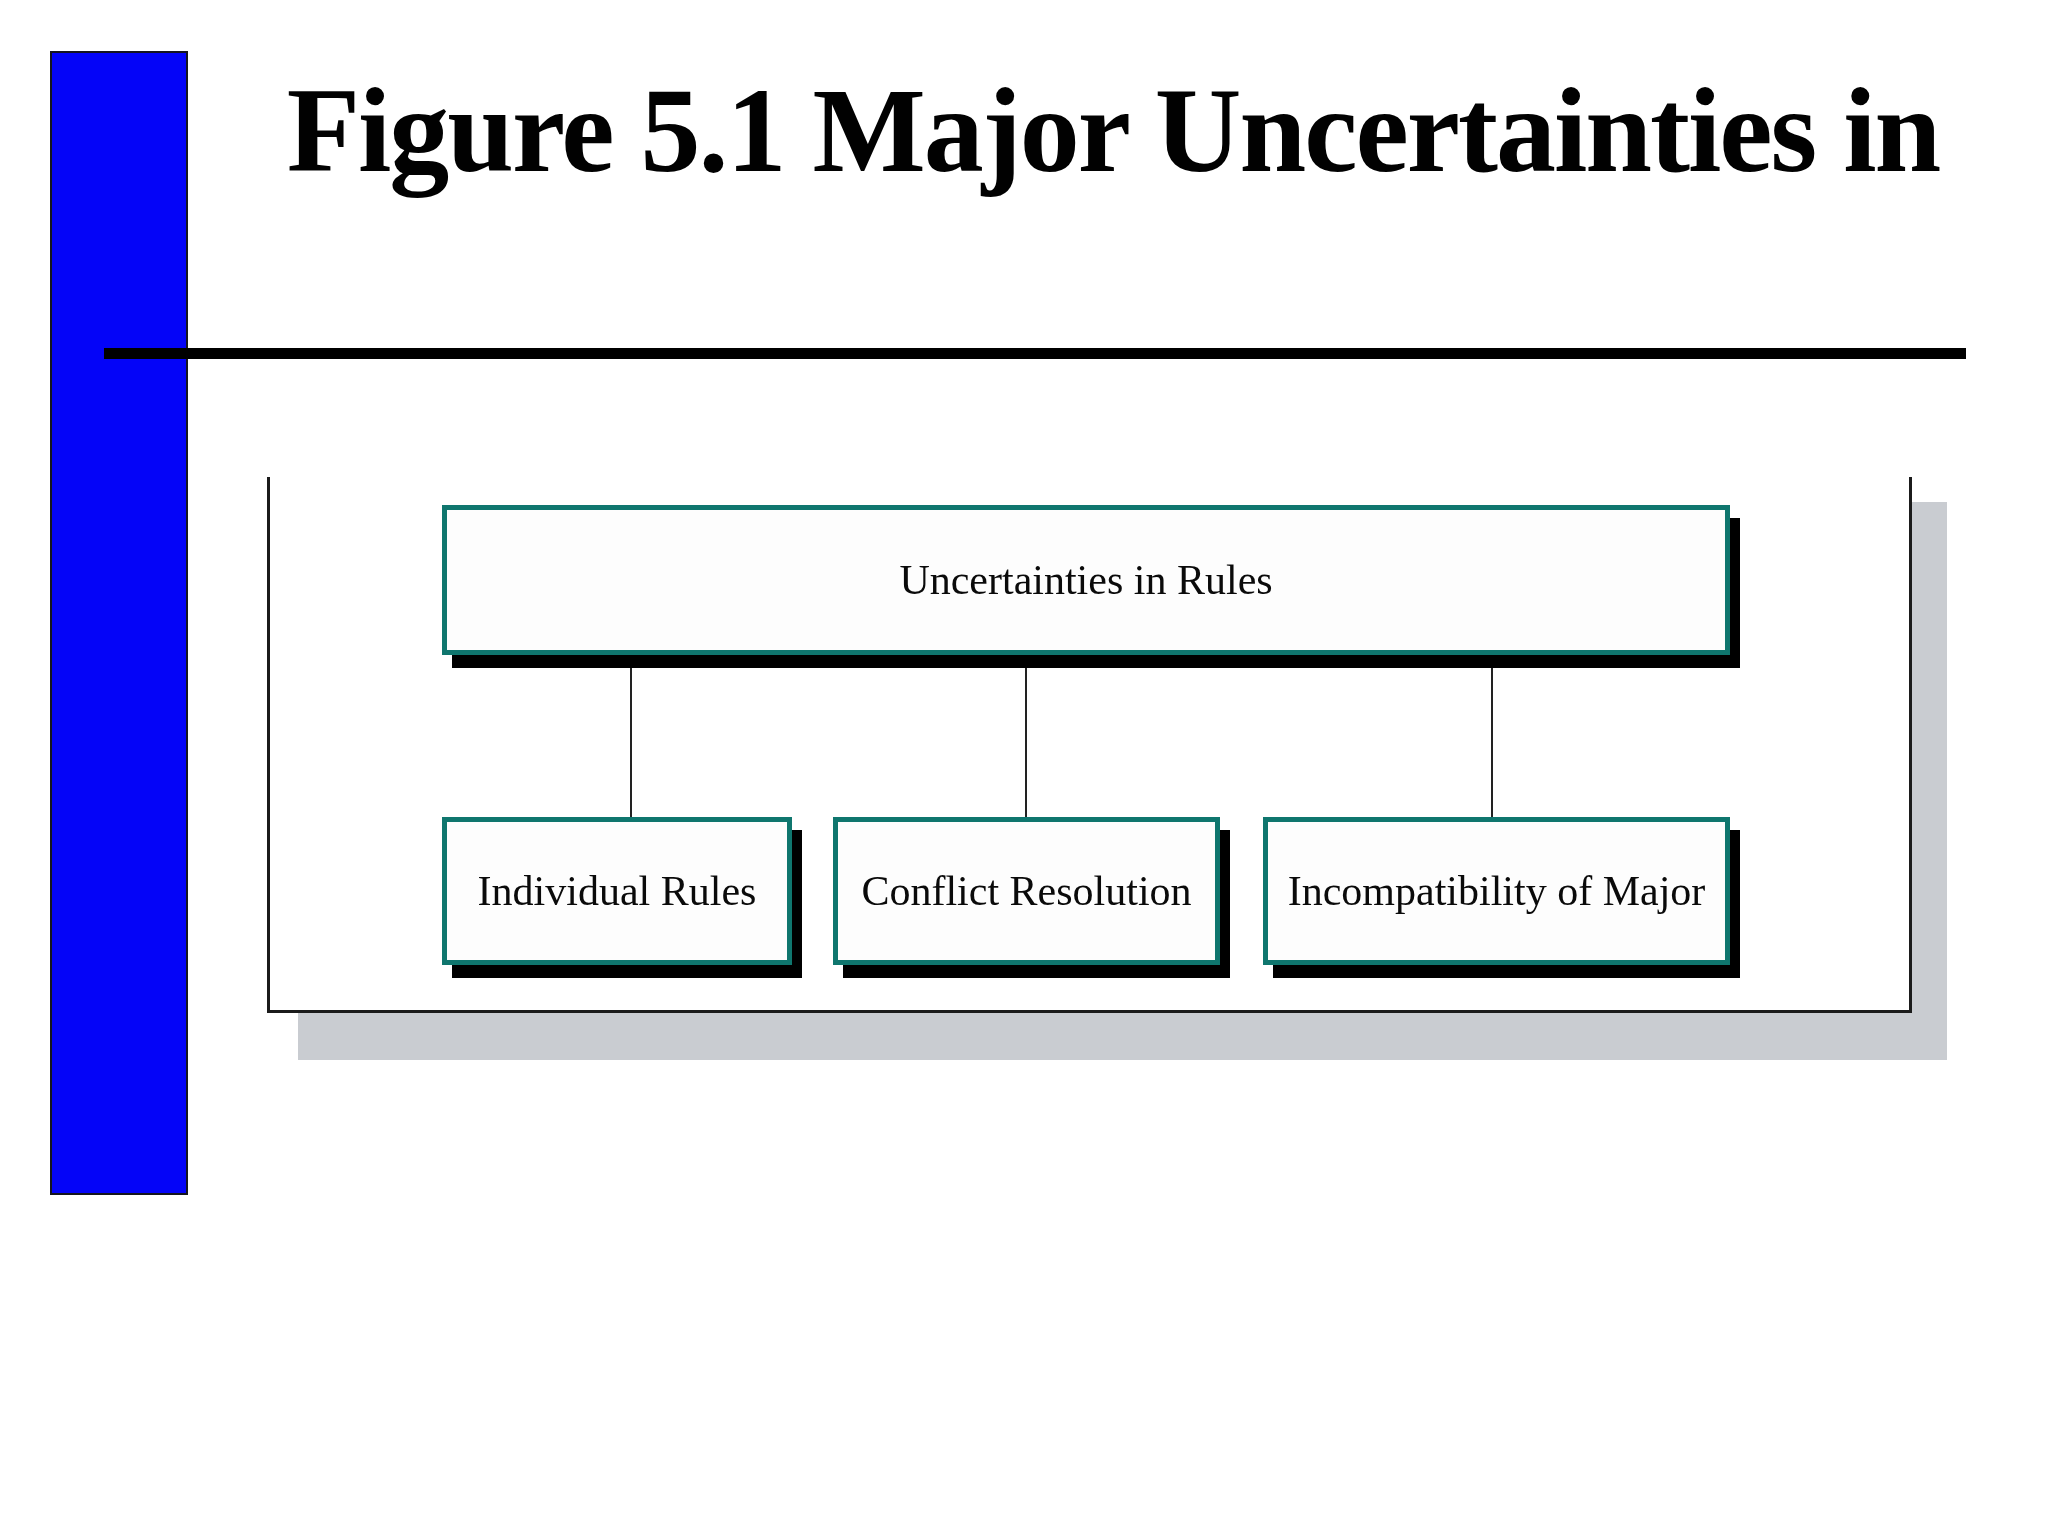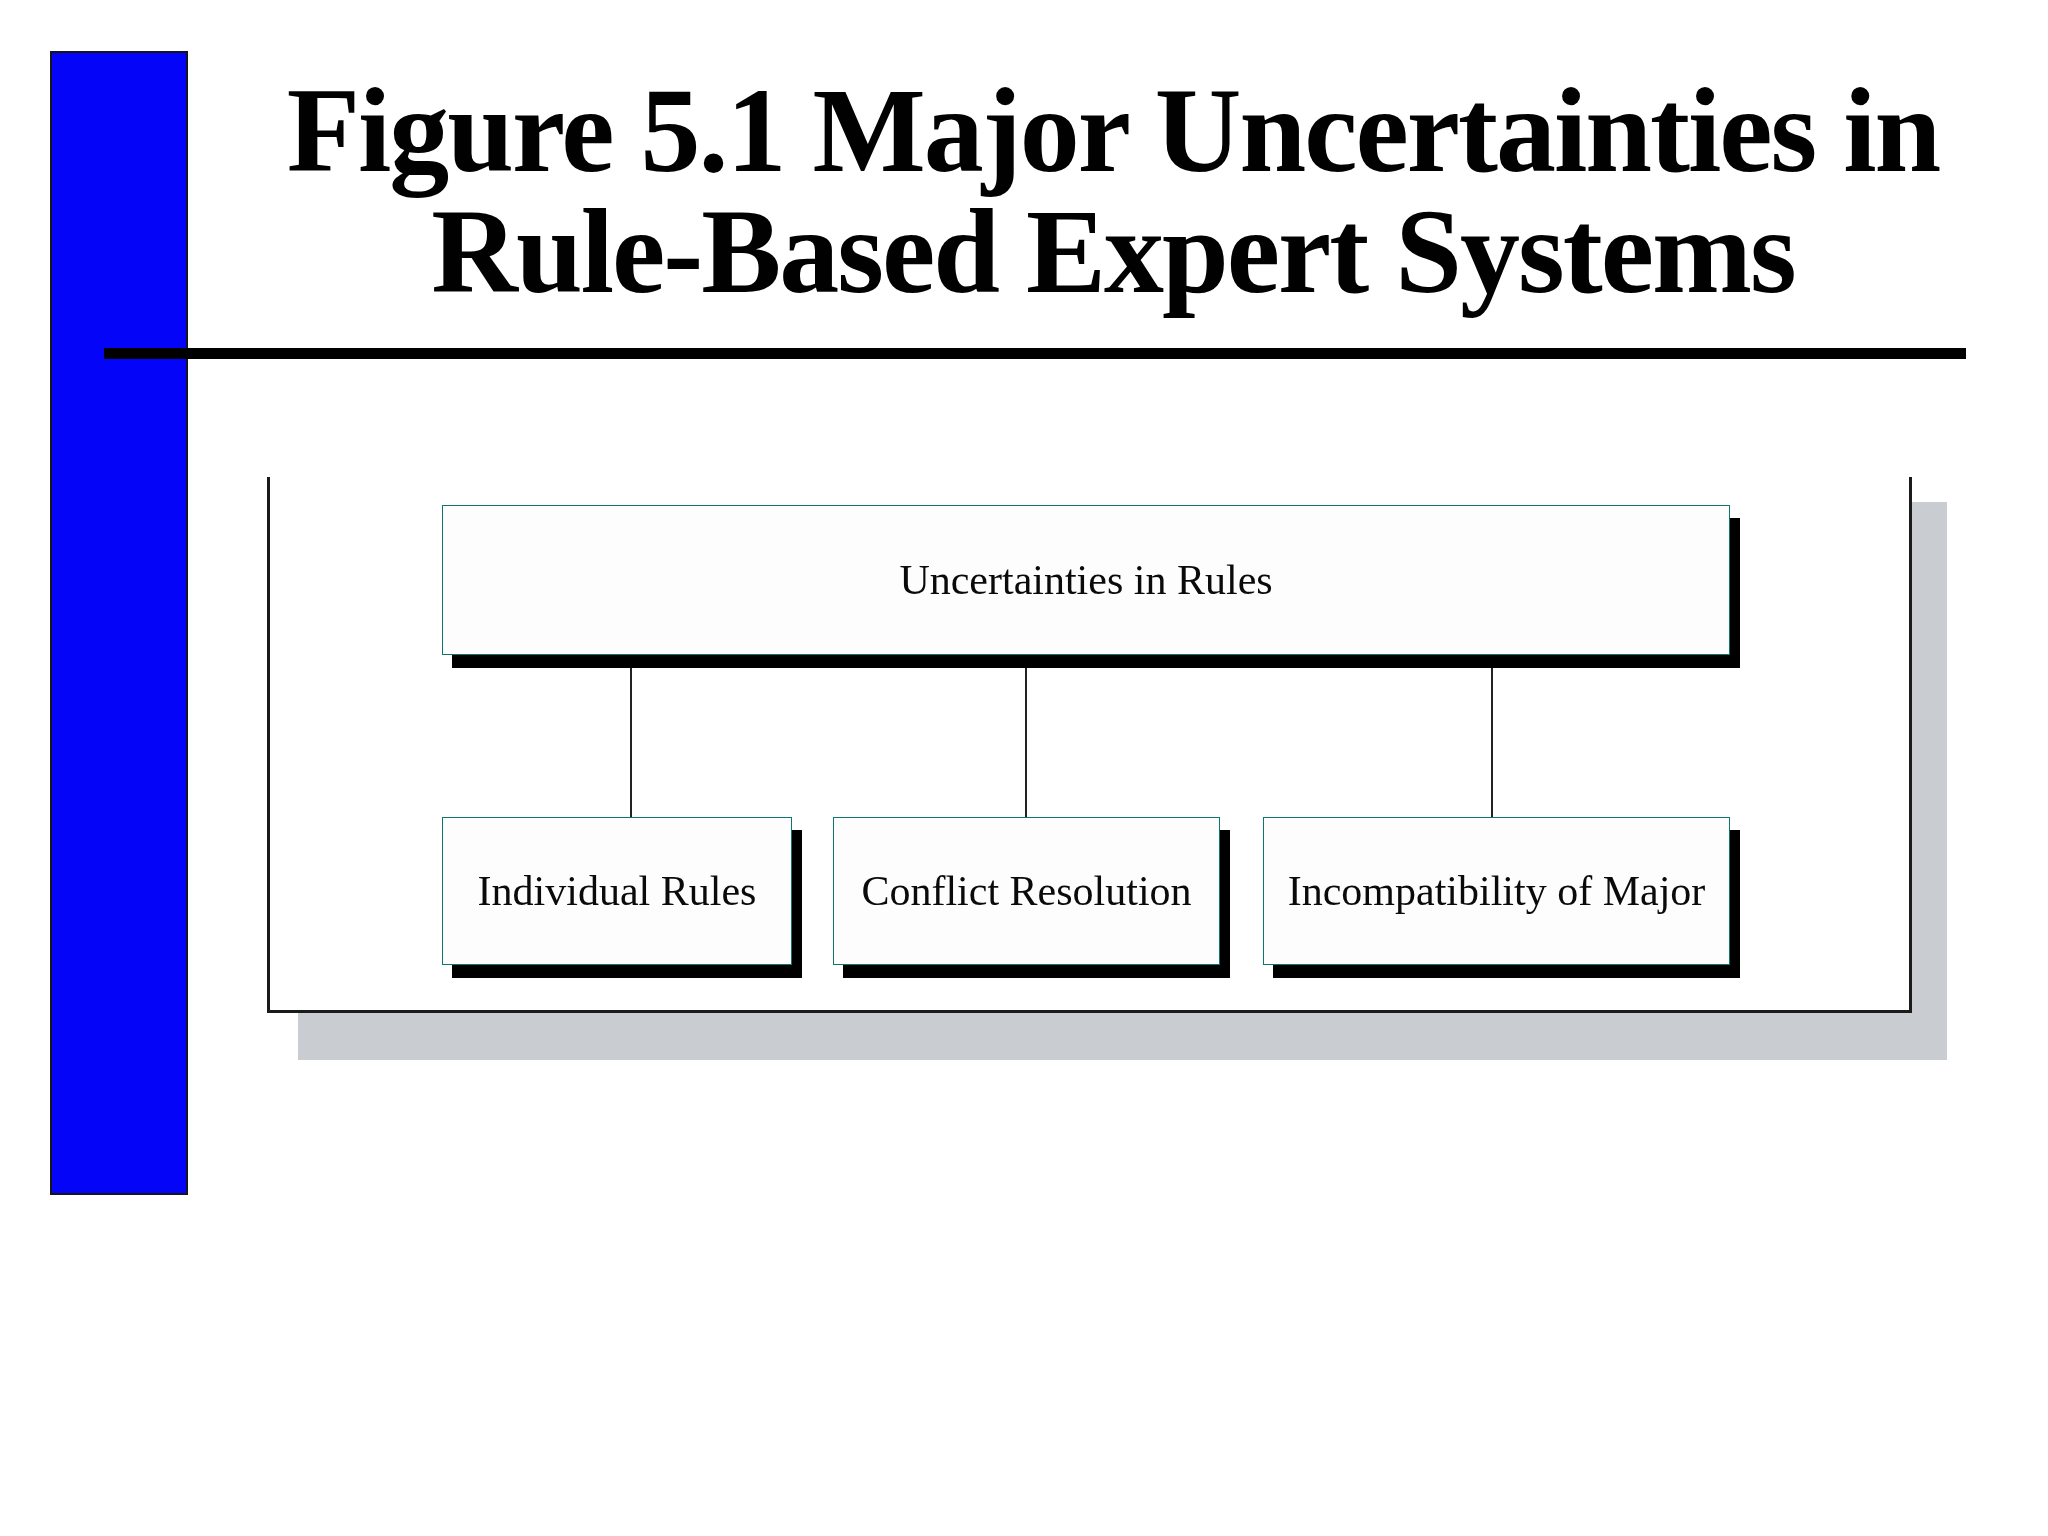--- a/index.html
+++ b/index.html
@@ -94,21 +94,21 @@
     z-index: 6;
   }
   .connector.c1 { left: 630px; }
   .connector.c2 { left: 1025px; }
   .connector.c3 { left: 1491px; }
 
   
   .node {
     position: absolute;
     background: #fdfdfd;
-    border: 1px solid #0f766e;
+    border: 5px solid #0f766e;
     box-sizing: border-box;
     box-shadow: 10px 13px 0 0 var(--node-shadow, #000);
     display: flex;
     align-items: center;
     justify-content: center;
     text-align: center;
     z-index: 7;
   }
   .node-label {
     font-size: 42px;
@@ -122,21 +122,20 @@
 </style>
 </head>
 <body>
 
 <div class="slide">
 
   <div class="accent-bar"></div>
 
   <h1 class="title">
     <span class="line">Figure 5.1 Major Uncertainties in</span>
-    <span class="line">Rule-Based Expert Systems</span>
   </h1>
 
   <div class="title-rule"></div>
 
   <div class="frame-shadow"></div>
   <div class="diagram-frame"></div>
 
   <div class="connector c1"></div>
   <div class="connector c2"></div>
   <div class="connector c3"></div>

